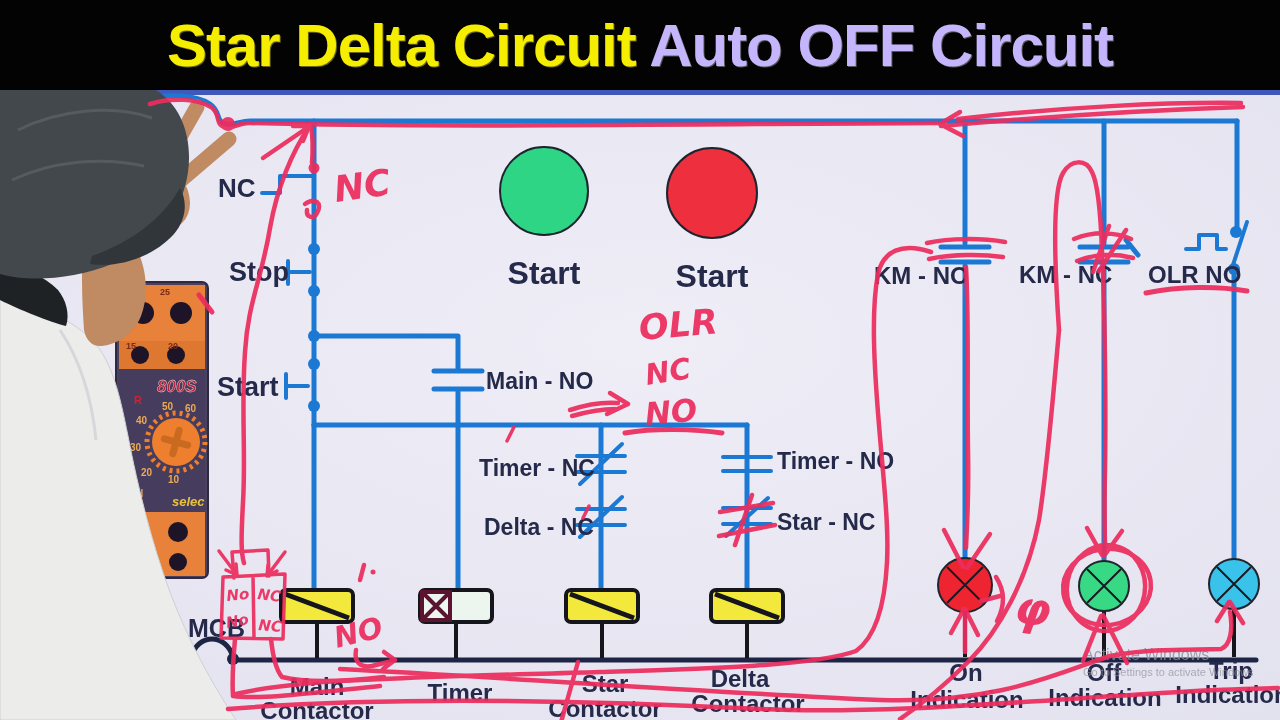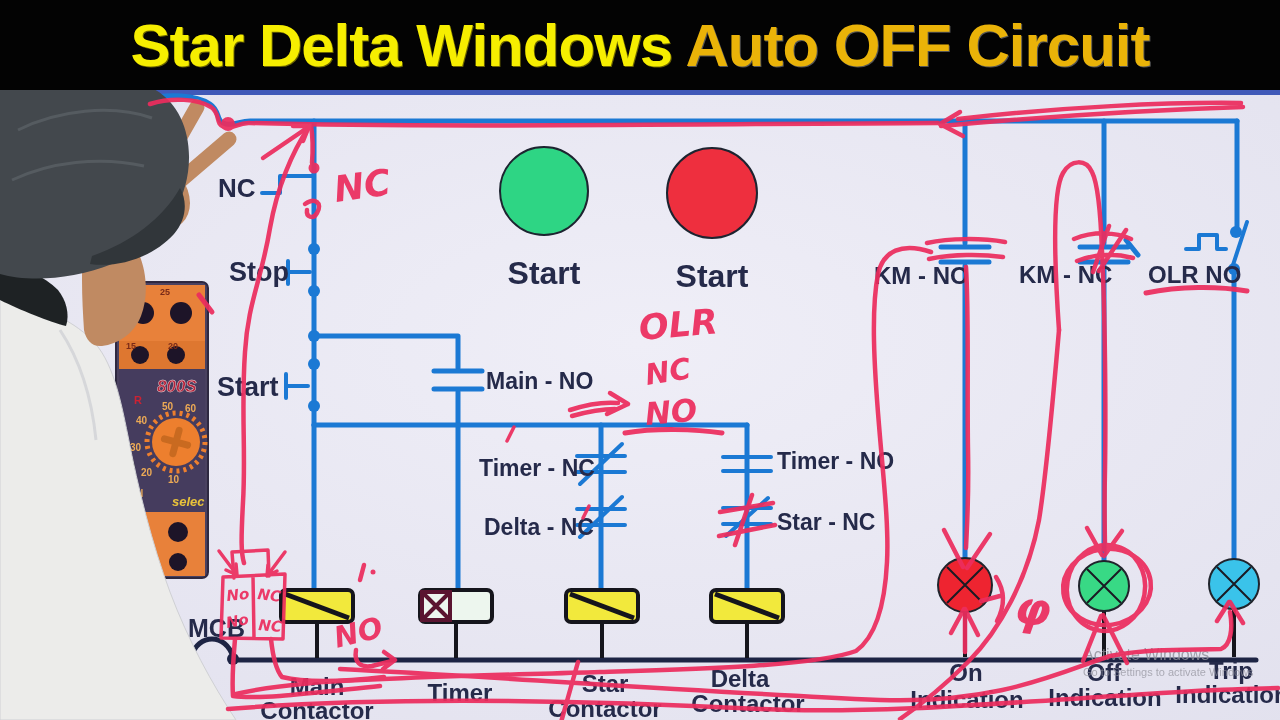--- a/index.html
+++ b/index.html
@@ -2,33 +2,33 @@
 <html><head>
 <meta charset="utf-8">
 <style>
   html,body{margin:0;padding:0;background:#111;}
   #frame{position:relative;width:1280px;height:720px;overflow:hidden;background:#eae9f3;
          font-family:"Liberation Sans",sans-serif;}
   #titlebar{position:absolute;left:0;top:0;width:1280px;height:90px;background:#030303;
             display:flex;align-items:center;justify-content:center;white-space:pre;}
   #titlebar .t1{color:#f6ee00;font-weight:bold;font-size:60px;letter-spacing:-1px;
                 text-shadow:1px 1px 0 #6b6400;}
-  #titlebar .t2{color:#eab308;font-weight:bold;font-size:60px;letter-spacing:-1px;
+  #titlebar .t2{color:#c4b5fd;font-weight:bold;font-size:60px;letter-spacing:-1px;
                 text-shadow:1px 1px 0 #555;}
   #boardsvg{position:absolute;left:0;top:90px;}
   .lbl{fill:#252a4a;font-family:"Liberation Sans",sans-serif;font-weight:bold;}
   .ink-t{fill:#ec2d5e;font-family:"DejaVu Sans",sans-serif;font-style:italic;font-weight:bold;}
   .wm{fill:#8e8e98;font-family:"Liberation Sans",sans-serif;}
 </style>
 </head>
 <body>
 
 <div id="frame">
 
-  <div id="titlebar"><span class="t1">Star Delta Windows</span><span class="t2"> Auto OFF Circuit</span></div>
+  <div id="titlebar"><span class="t1">Star Delta Circuit</span><span class="t2"> Auto OFF Circuit</span></div>
 
   <svg id="boardsvg" width="1280" height="630" viewBox="0 90 1280 630">
     <defs>
       <radialGradient id="bgG" cx="50%" cy="40%" r="80%">
         <stop offset="0%" stop-color="#efeef7"></stop>
           <stop offset="100%" stop-color="#e2e1ee"></stop>
       </radialGradient>
     </defs>
 
     <rect x="0" y="90" width="1280" height="630" fill="url(#bgG)"></rect>

